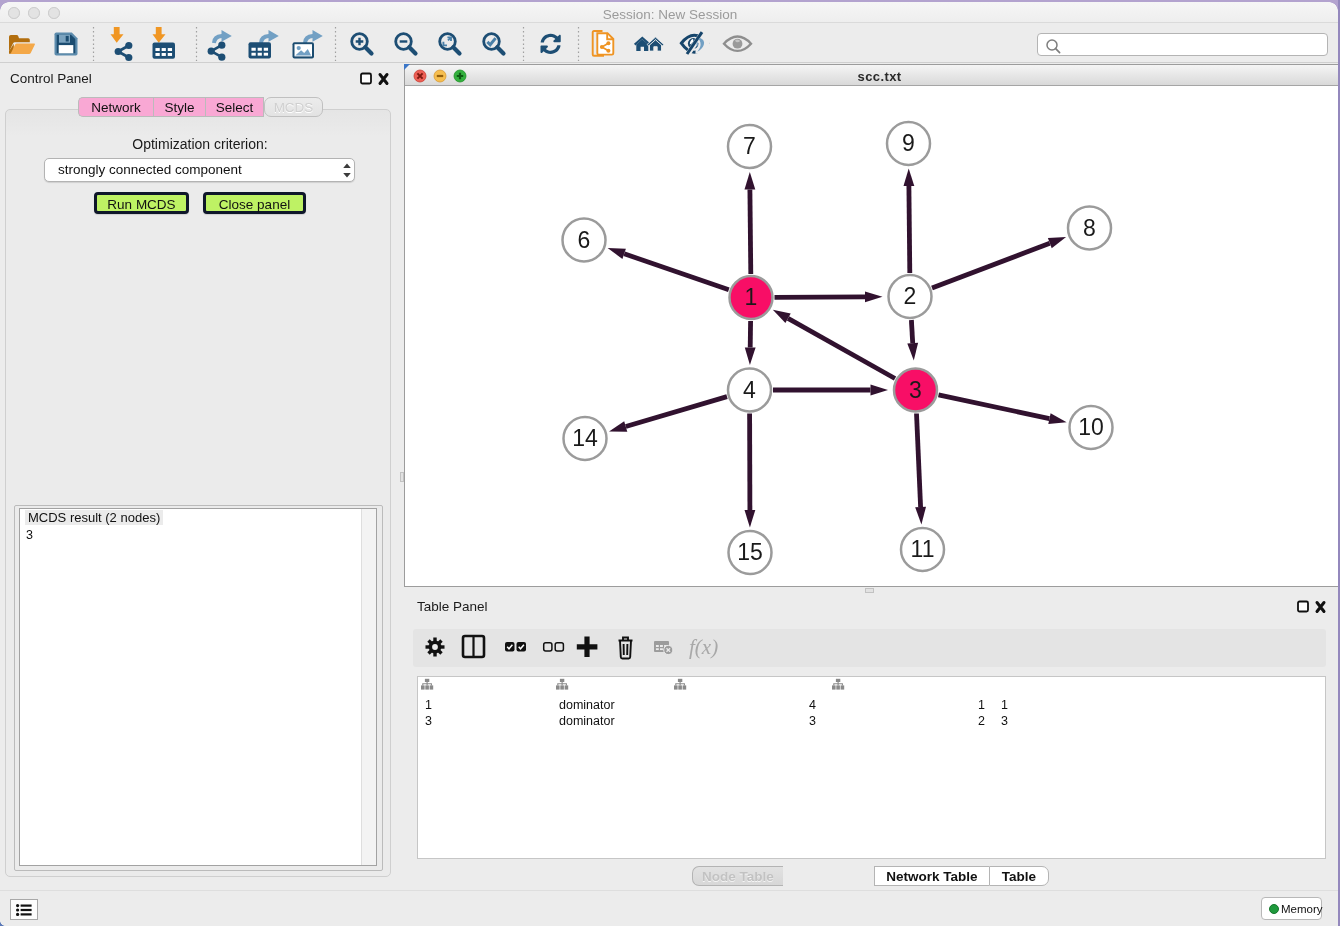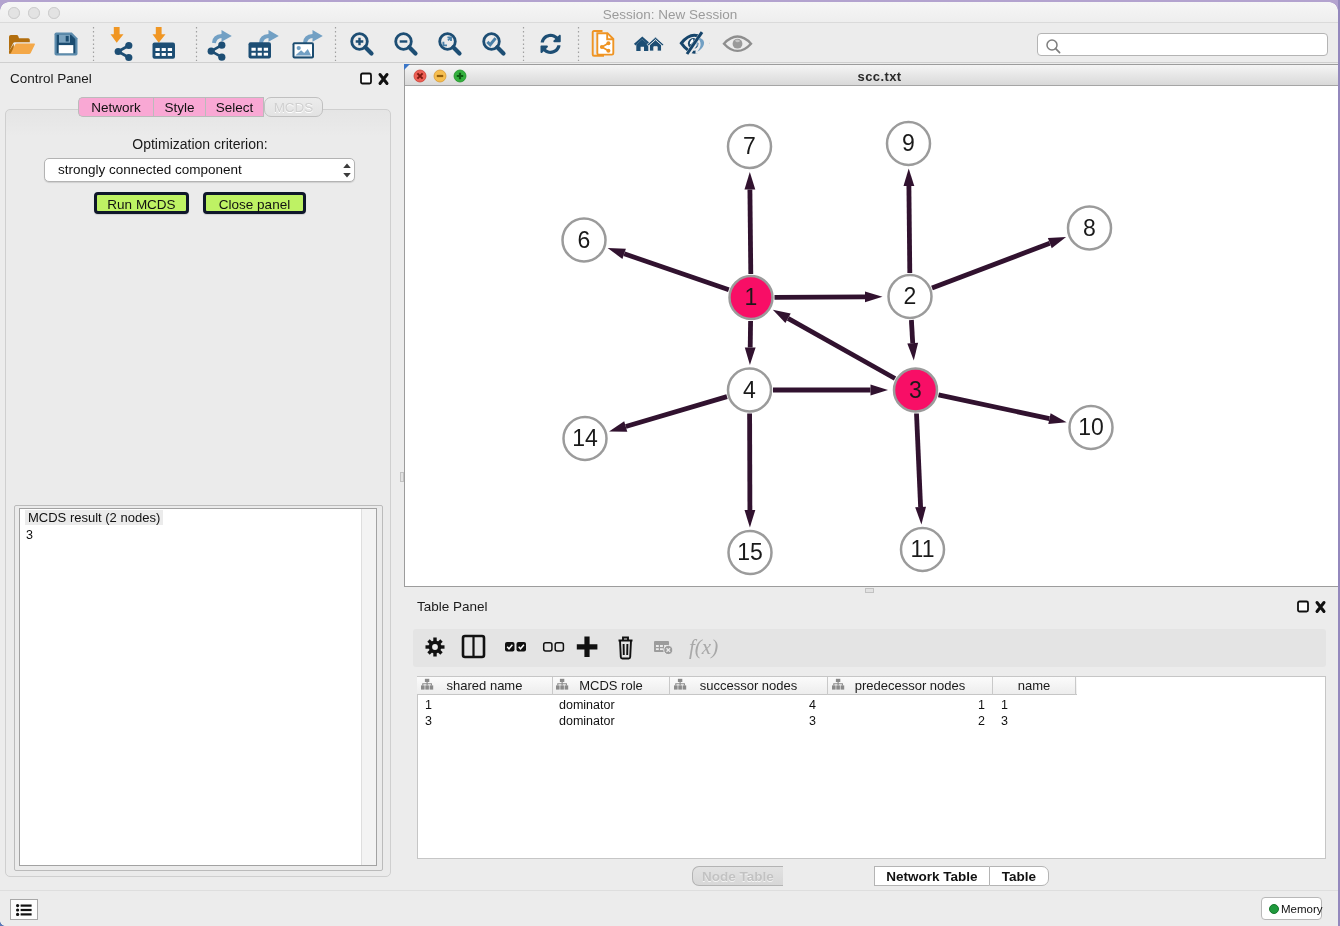--- a/index.html
+++ b/index.html
@@ -351,27 +351,20 @@
         <rect x="0" y="0" width="15" height="11" rx="1"></rect>
         <rect x="1.3" y="3.4" width="12.4" height="6.3" fill="#ebebeb"></rect>
         <path d="M1.3 6.6 h12.4 M5.4 3.4 v6.3 M9.5 3.4 v6.3" stroke="#9c9c9c" stroke-width="1.2"></path>
         <rect x="1.3" y="3.4" width="12.4" height="6.3" fill="none" stroke="#9c9c9c" stroke-width="1.2"></rect>
         <circle cx="14.3" cy="9" r="4.6" stroke="#ebebeb" stroke-width="1"></circle>
         <path d="M12.5 7.2 L16.1 10.8 M16.1 7.2 L12.5 10.8" stroke="#ebebeb" stroke-width="1.3"></path>
       </g>
     <text x="272" y="22" font-family="Liberation Serif, serif" font-style="italic" font-size="21" fill="#a8a8a8">f(x)</text>
   </svg>
   <div id="tbl-white"></div>
-  <div id="tbl-header">
-    <div class="hcol" style="left:0; width:136px;">shared name</div>
-    <div class="hcol" style="left:136px; width:117px;">MCDS role</div>
-    <div class="hcol" style="left:253px; width:158px;">successor nodes</div>
-    <div class="hcol" style="left:411px; width:165px;">predecessor nodes</div>
-    <div class="hcol" style="left:576px; width:83px; border-right:1px solid #c9c9c9;">name</div>
-  </div>
   <svg class="abs" style="left:417px; top:676px;" width="860" height="19" viewBox="0 0 860 19">
     <defs>
         <g id="treeic" fill="#8a8a8a">
           <rect x="3.9" y="0" width="4.4" height="3.2"></rect>
           <rect x="0" y="6.6" width="3.6" height="4.2"></rect>
           <rect x="4.3" y="6.6" width="3.6" height="4.2"></rect>
           <rect x="8.6" y="6.6" width="3.6" height="4.2"></rect>
           <path d="M6.1 3.2 V4.9 M1.8 6.6 V4.9 H10.4 V6.6 M6.1 4.9 V6.6" stroke="#8a8a8a" stroke-width="1.1" fill="none"></path>
         </g>
       </defs>

